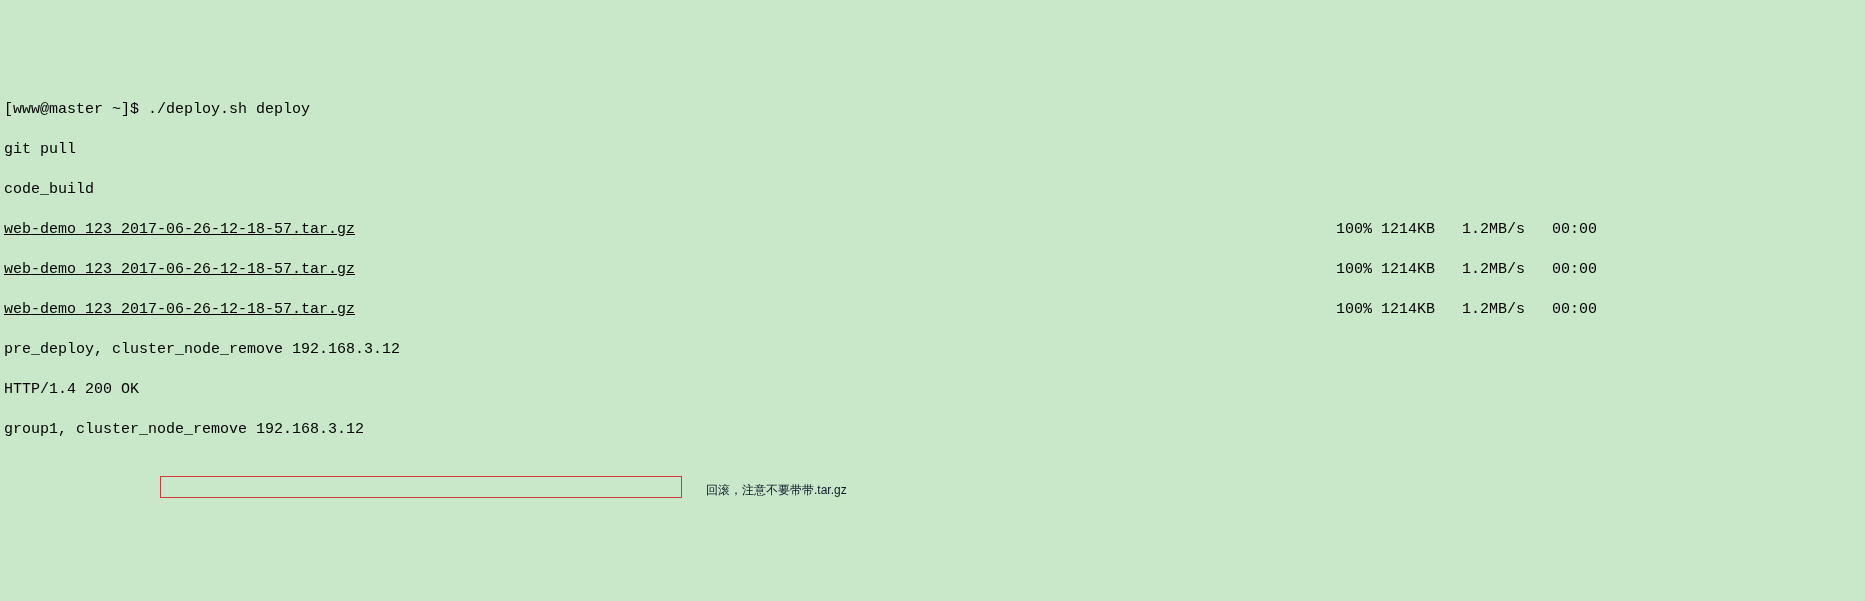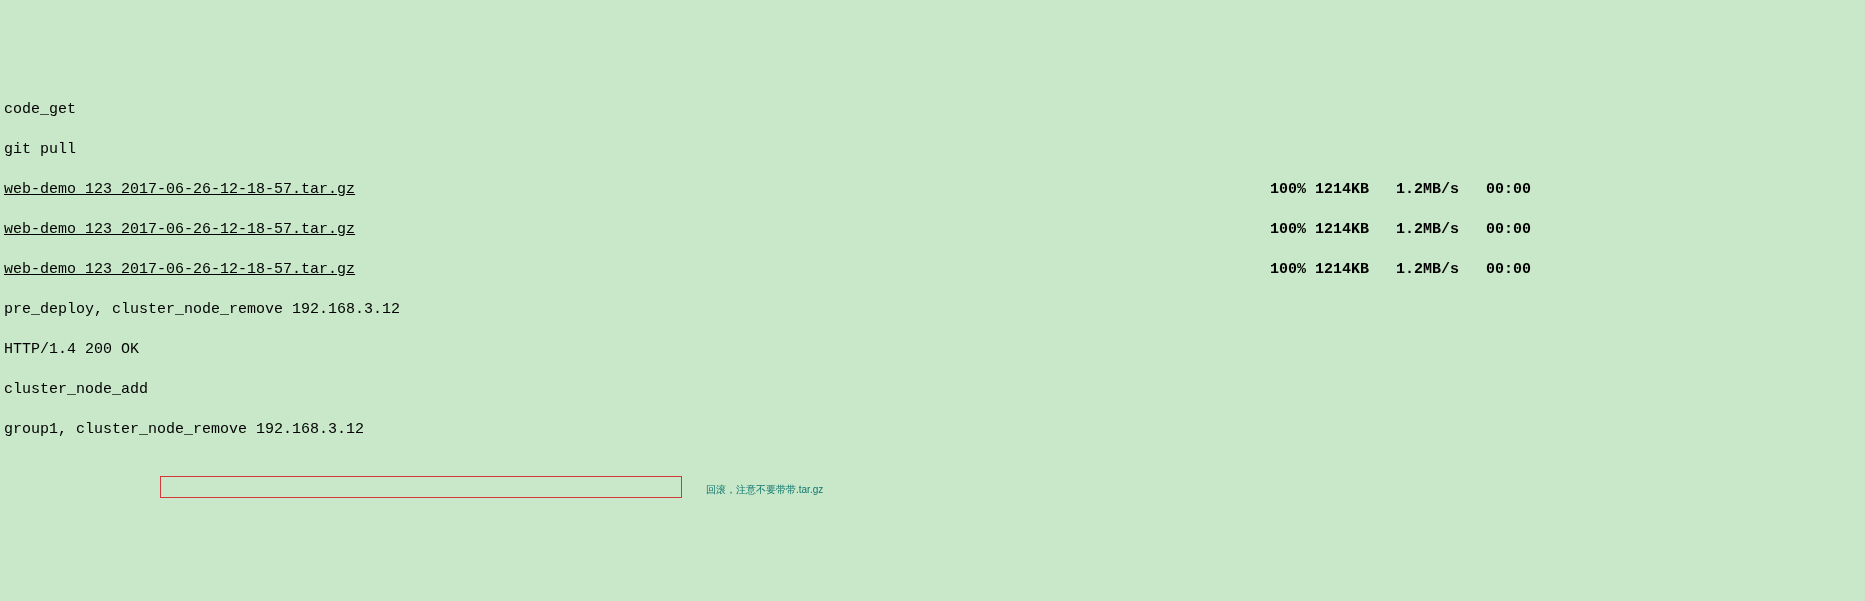--- a/index.html
+++ b/index.html
@@ -20,50 +20,49 @@
     }
     .line {
       display: flex;
     }
     .left-col {
       flex: 0 0 auto;
       text-decoration: underline;
     }
     .right-stats {
       position: absolute;
-      left: 1270px;
-      font-weight: bold;
+      left: 1336px;
     }
     .annotation-box {
       position: absolute;
       border: 1px solid #d43939;
       pointer-events: none;
     }
     .annotation-text {
       position: absolute;
-      color: #0f766e;
+      color: #0f172a;
       font-family: 'Microsoft YaHei', 'SimSun', sans-serif;
-      font-size: 10px;
+      font-size: 12px;
       white-space: nowrap;
     }
   </style>
 </head>
 <body>
 
 
 
 <div class="terminal">
-<div class="line"><span>code_get</span></div>
+<div class="line"><span>[www@master ~]$ ./deploy.sh deploy</span></div>
 <div class="line"><span>git pull</span></div>
+<div class="line"><span>code_build</span></div>
 <div class="line"><span class="left-col">web-demo_123_2017-06-26-12-18-57.tar.gz</span><span class="right-stats">100% 1214KB   1.2MB/s   00:00    </span></div>
 <div class="line"><span class="left-col">web-demo_123_2017-06-26-12-18-57.tar.gz</span><span class="right-stats">100% 1214KB   1.2MB/s   00:00    </span></div>
 <div class="line"><span class="left-col">web-demo_123_2017-06-26-12-18-57.tar.gz</span><span class="right-stats">100% 1214KB   1.2MB/s   00:00    </span></div>
 <div class="line"><span>pre_deploy, cluster_node_remove 192.168.3.12</span></div>
 <div class="line"><span>HTTP/1.4 200 OK</span></div>
-<div class="line"><span>cluster_node_add</span></div>
 <div class="line"><span>group1, cluster_node_remove 192.168.3.12</span></div>
 
 
 
 
 
 
 
 
 

